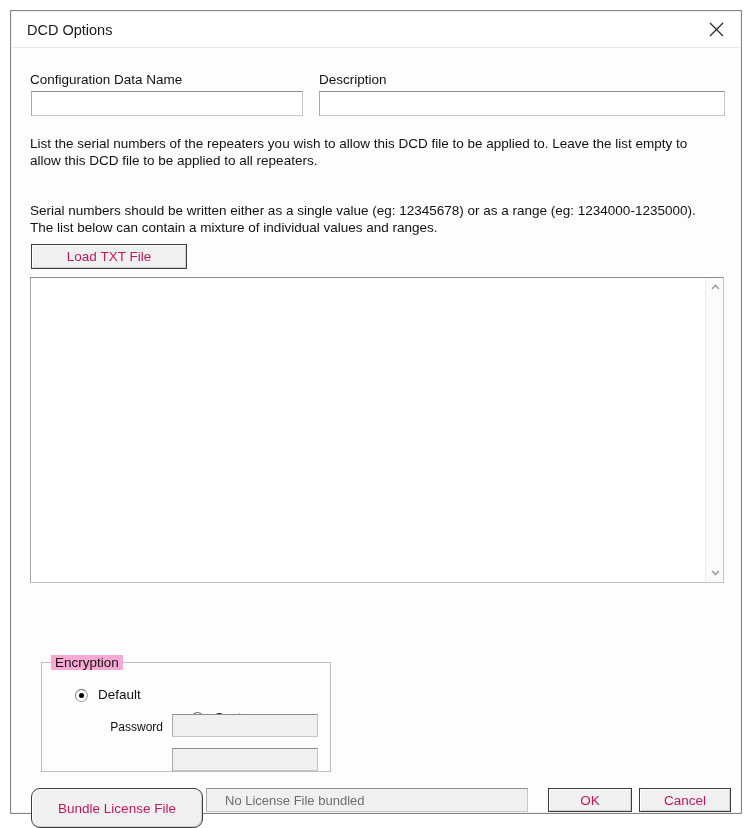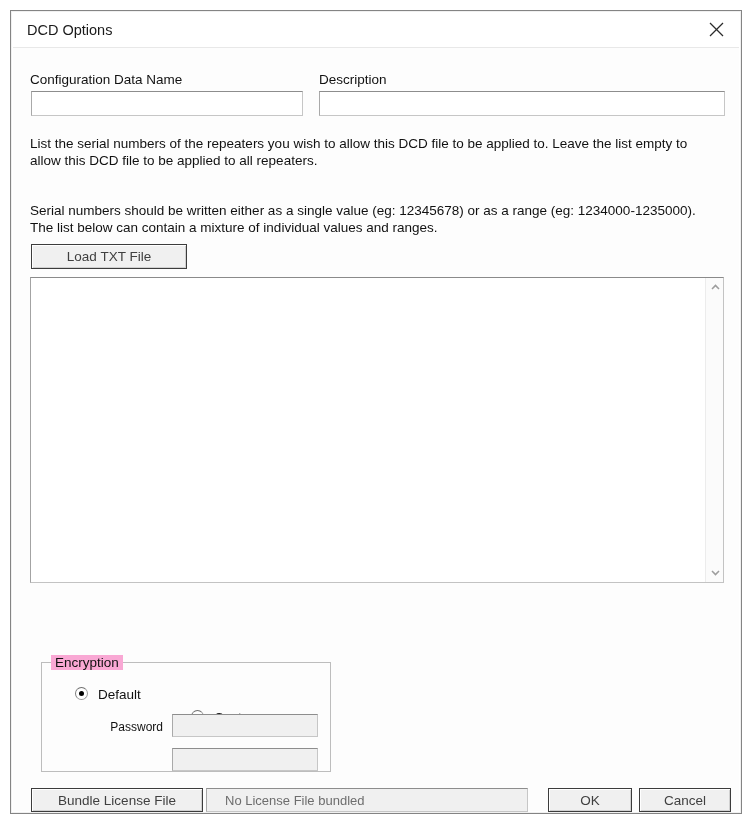--- a/index.html
+++ b/index.html
@@ -117,21 +117,21 @@
 
   
   .wbtn {
     position: absolute;
     background: #f0f0f0;
     border: 1px solid #707070;
     box-shadow: inset 1px 1px 0 #ffffff, inset -1px -1px 0 #d0d0d0;
     box-sizing: border-box;
     font-family: "Liberation Sans", sans-serif;
     font-size: 13.5px;
-    color: #404040;
+    color: #be185d;
     display: flex;
     align-items: center;
     justify-content: center;
     cursor: default;
     user-select: none;
   }
   .wbtn.dark {
     border: 1px solid #3c3c3c;
   }
 
@@ -205,21 +205,21 @@
     top: 607px;
     background: #f9a8d4;
     padding: 0 4px;
     font-size: 13.5px;
     color: #111111;
   }
 
   .radio-row {
     position: absolute;
     display: flex;
-    align-items: flex-start;
+    align-items: flex-end;
     cursor: default;
     user-select: none;
   }
   .radio-dot {
     width: 13px;
     height: 13px;
     border-radius: 50%;
     background: #ffffff;
     border: 1px solid #9a9a9a;
     border-top-color: #6f6f6f;
@@ -311,21 +311,21 @@
         <span class="radio-dot"></span>
         <span class="radio-label">Custom</span>
       </div>
 
       <div class="inline-label" style="left:40px; top:672px; width:110px;">Password</div>
       <input class="winput disabled" type="password" disabled="" style="left: 159px; top: 666px; width: 146px; height: 23px;" value="">
 
       <div class="inline-label" style="left:40px; top:743px; width:110px;">Confirm</div>
       <input class="winput disabled" type="password" disabled="" style="left: 159px; top: 700px; width: 146px; height: 23px;" value="">
 
-      <div class="wbtn dark" style="left:18px; top:740px; width:172px; height:24px;">
+      <div class="wbtn dark" style="left:18px; top:740px; width:172px; height:40px;border-radius:9px;">
         <span>Bundle License File</span>
       </div>
 
       <div class="winput disabled" style="left:193px; top:740px; width:322px; height:24px; display:flex; align-items:center; padding-left:18px;">
         <span>No License File bundled</span>
       </div>
 
       <div class="wbtn dark" style="left:535px; top:740px; width:84px; height:24px;">
         <span>OK</span>
       </div>

